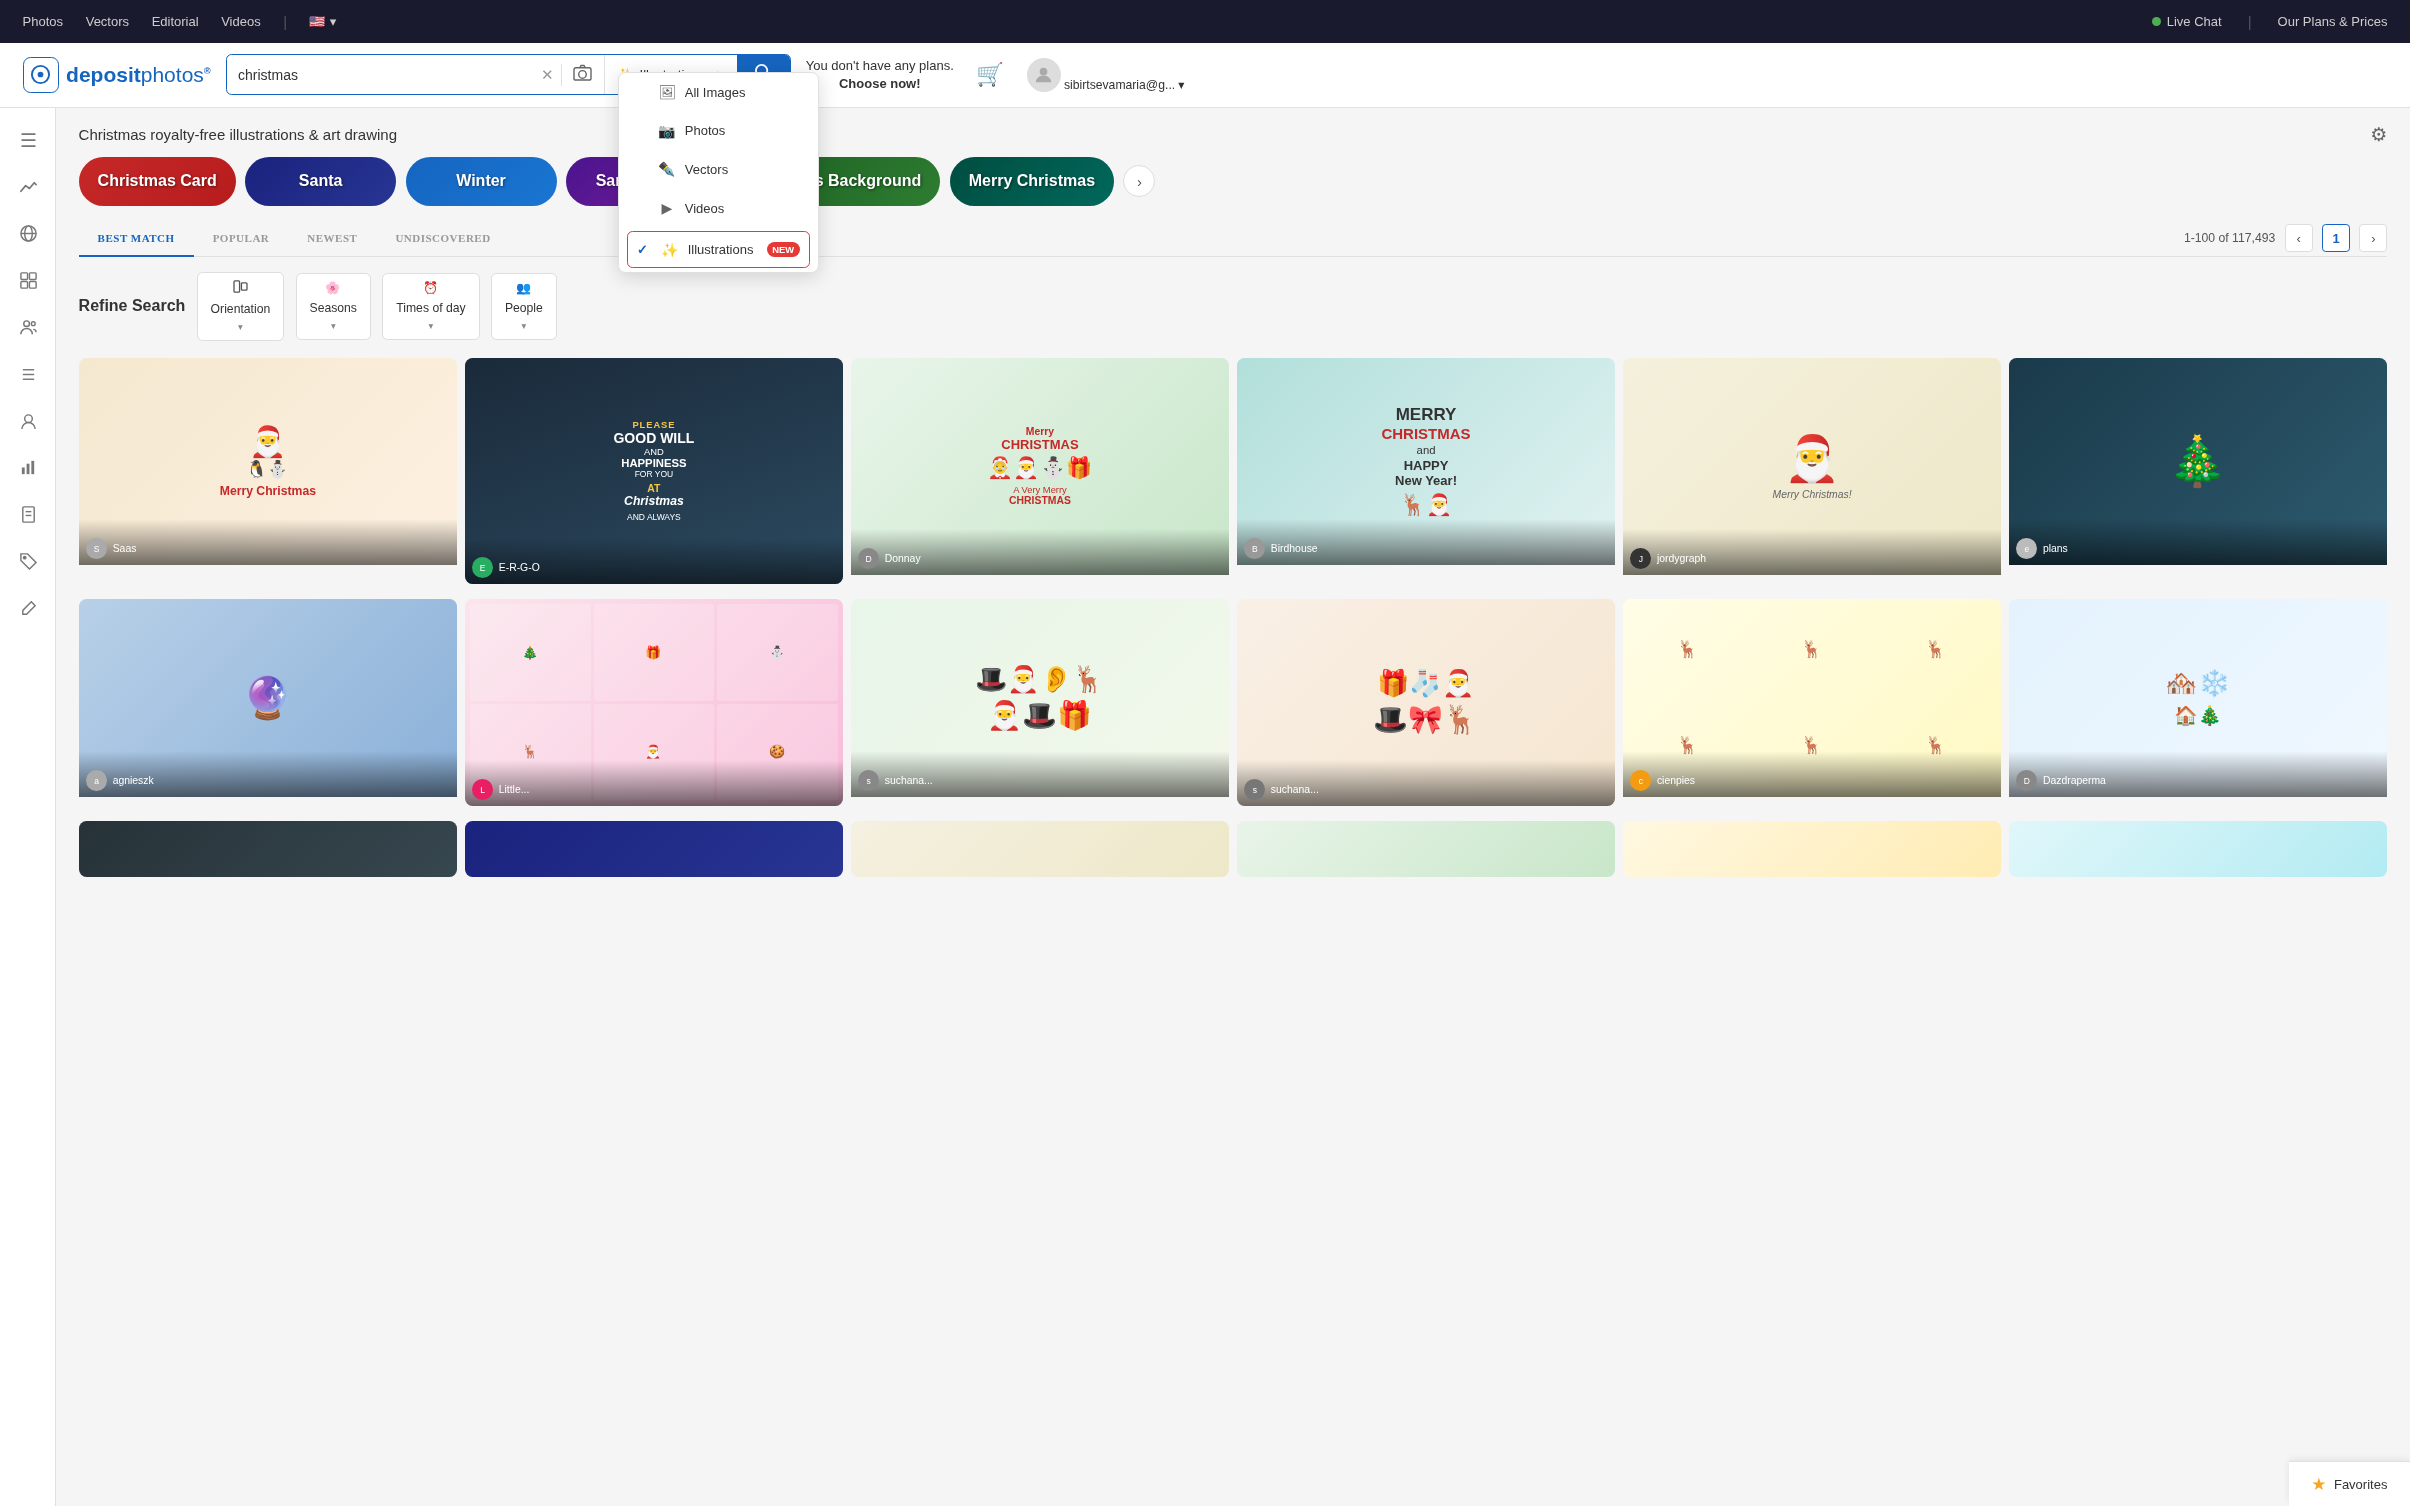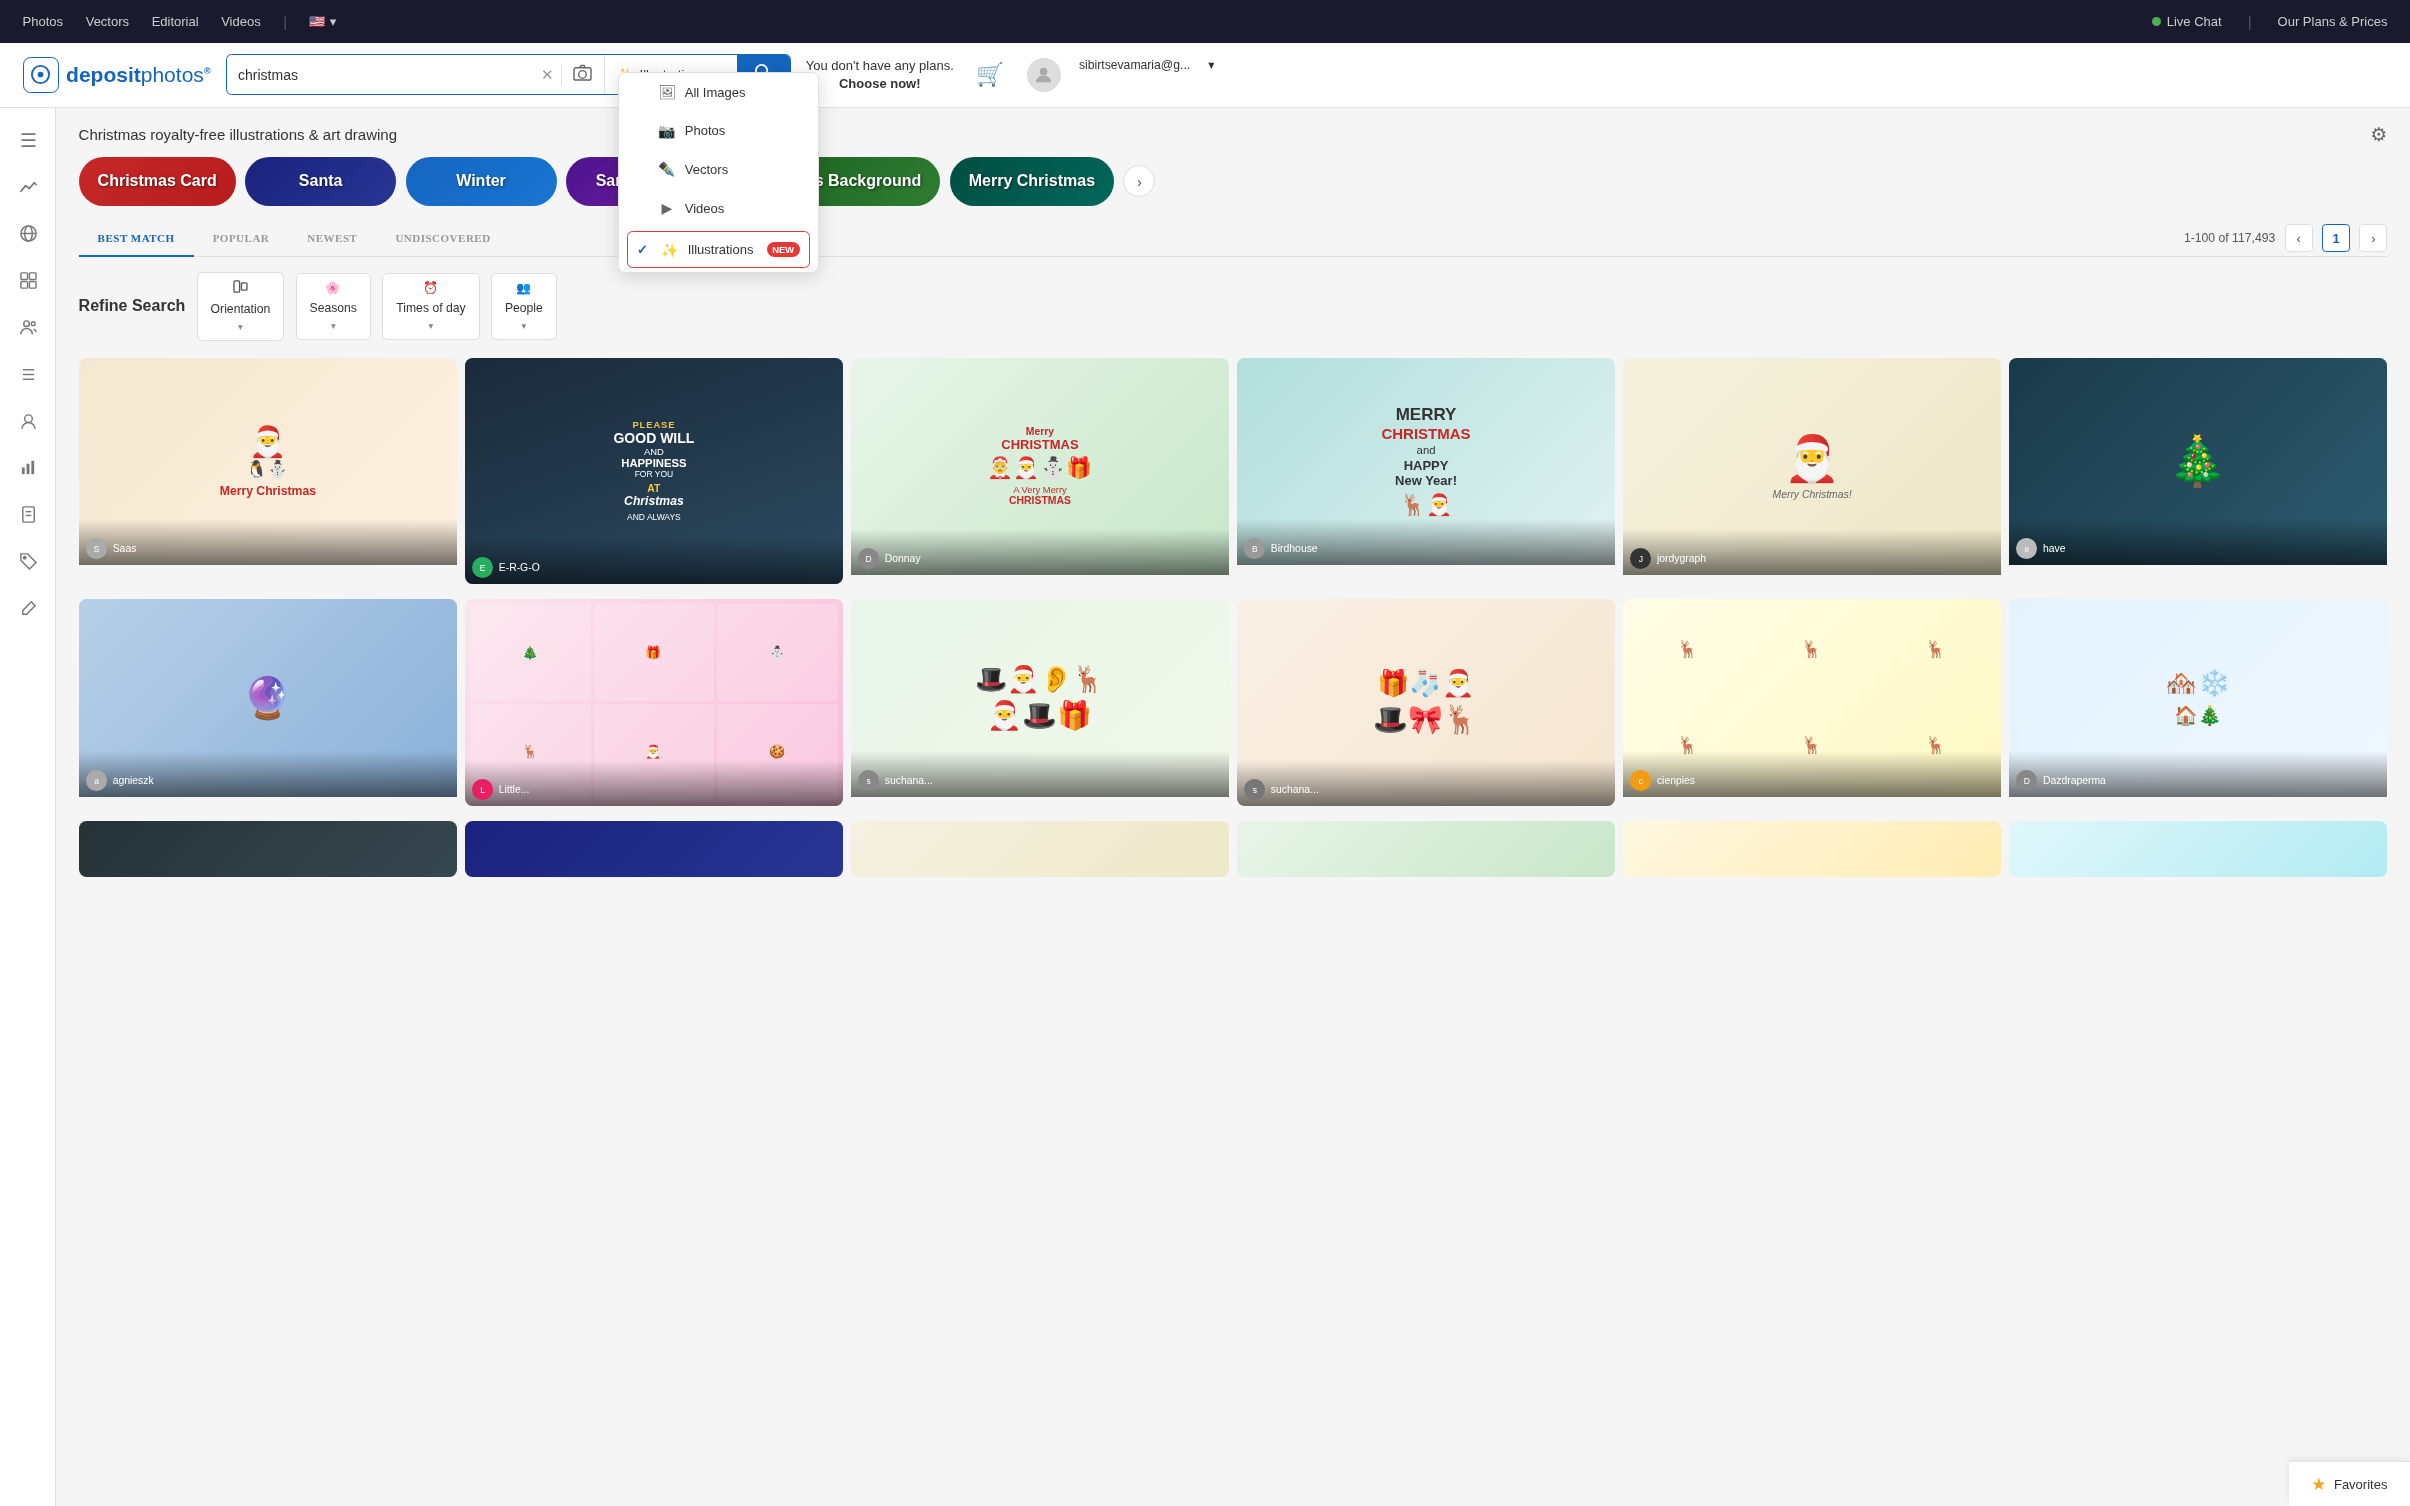--- a/index.html
+++ b/index.html
@@ -24,21 +24,21 @@
     .search-bar { display: flex; align-items: center; border: 1.9px solid #1565c0; border-radius: 5.6px; overflow: hidden; flex: 1; max-width: 565px; height: 41px; }
     .search-input { flex: 1; border: none; outline: none; padding: 0 11.3px; font-size: 14px; color: #333; }
     .search-clear { background: none; border: none; cursor: pointer; padding: 0 7.5px; color: #999; font-size: 15px; }
     .search-camera { background: none; border: none; cursor: pointer; padding: 0 11.3px; color: #666; border-left: 0.9px solid #e0e0e0; font-size: 17px; }
     .search-type-btn { display: flex; align-items: center; gap: 5.6px; background: none; border: none; border-left: 0.9px solid #e0e0e0; padding: 0 13px; cursor: pointer; font-size: 13px; color: #333; height: 100%; white-space: nowrap; }
     .search-submit { background: #1565c0; border: none; cursor: pointer; padding: 0 17px; color: #fff; font-size: 17px; height: 100%; }
     .header-plans { font-size: 13px; color: #333; text-align: center; line-height: 1.4; }
     .header-plans strong { font-weight: 600; }
     .header-cart { font-size: 22.6px; color: #555; cursor: pointer; margin: 0 7.5px; }
     .header-avatar { width: 34px; height: 34px; border-radius: 50%; background: #ddd; display: flex; align-items: center; justify-content: center; font-size: 13px; color: #666; }
-    .header-user { display: flex; align-items: flex-start; gap: 18px; font-size: 12.2px; color: #333; cursor: pointer; }
+    .header-user { display: flex; align-items: flex-end; gap: 3px; font-size: 12.2px; color: #333; cursor: pointer; }
 
     
     .main-layout { display: flex; }
     .sidebar { width: 56px; background: #fff; border-right: 0.9px solid #e0e0e0; padding: 11.3px 0; display: flex; flex-direction: column; gap: 3.8px; min-height: calc(100vh - 85px); }
     .sidebar-item { display: flex; justify-content: center; align-items: center; height: 43px; cursor: pointer; color: #777; font-size: 19px; border-left: 2.8px solid transparent; }
 
     
     .content { flex: 1; padding: 0 22.6px 22.6px; overflow: hidden; }
 
     
@@ -418,21 +418,21 @@
         </div>
       </div>
 
       <div class="grid-item" style="position:relative; border-radius:7.5px; overflow:hidden;">
         <div style="background: linear-gradient(135deg, #1a3a4a, #2d5a6e); height:207px; position:relative;">
           <div style="position:absolute;inset:0;display:flex;align-items:center;justify-content:center;padding:7.5px;">
             <div style="font-size:49px;">🎄</div>
           </div>
           <div class="author-bar">
             <div class="author-avatar" style="background:#bbb;">e</div>
-            <span class="author-name">have</span>
+            <span class="author-name">plans</span>
           </div>
         </div>
       </div>
 
       <div class="grid-item" style="position:relative; border-radius:7.5px; overflow:hidden;">
         <div style="background: linear-gradient(135deg, #b8d0e8, #8ab0d8); height:198px; position:relative;">
           <div style="position:absolute;inset:0;display:flex;align-items:center;justify-content:center;padding:7.5px;">
             <div style="font-size:41px;">🔮</div>
           </div>
           <div class="author-bar">

